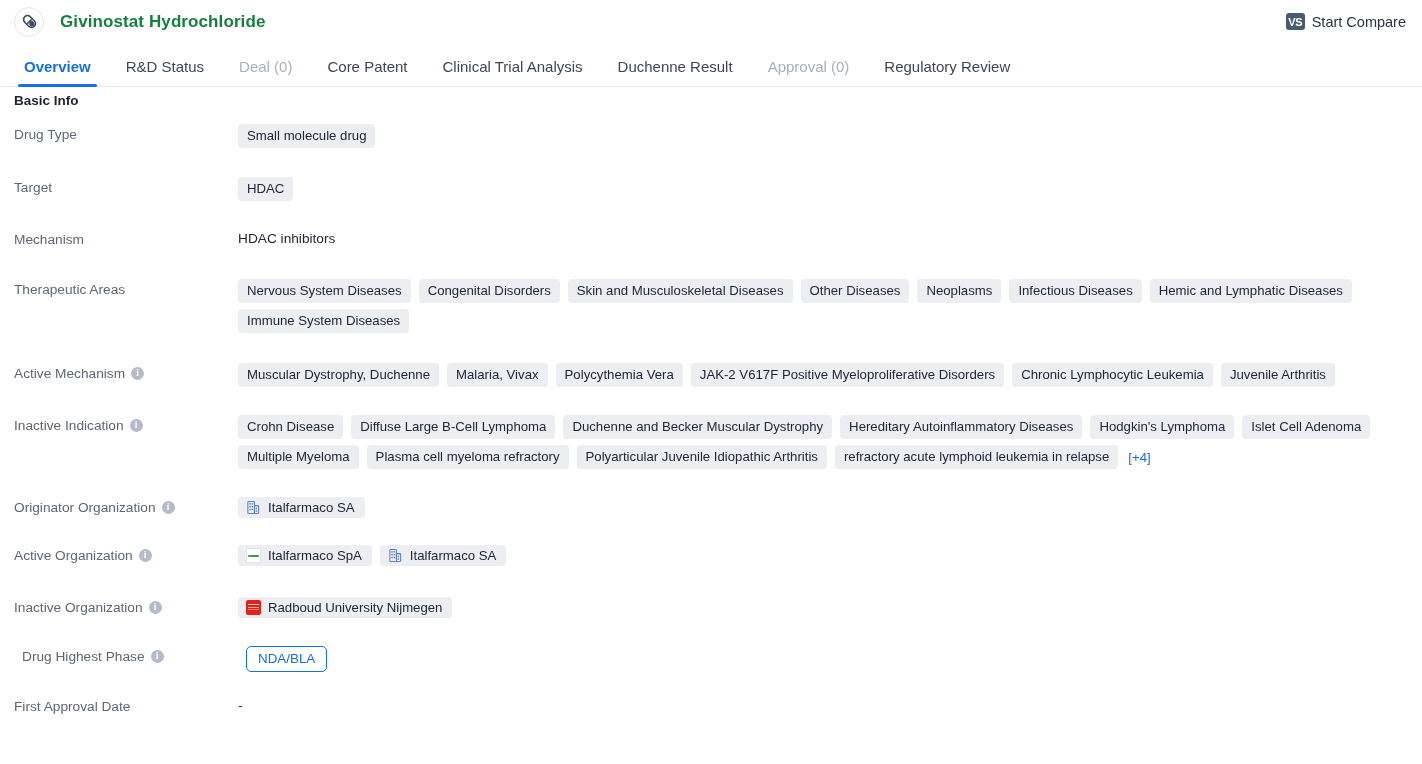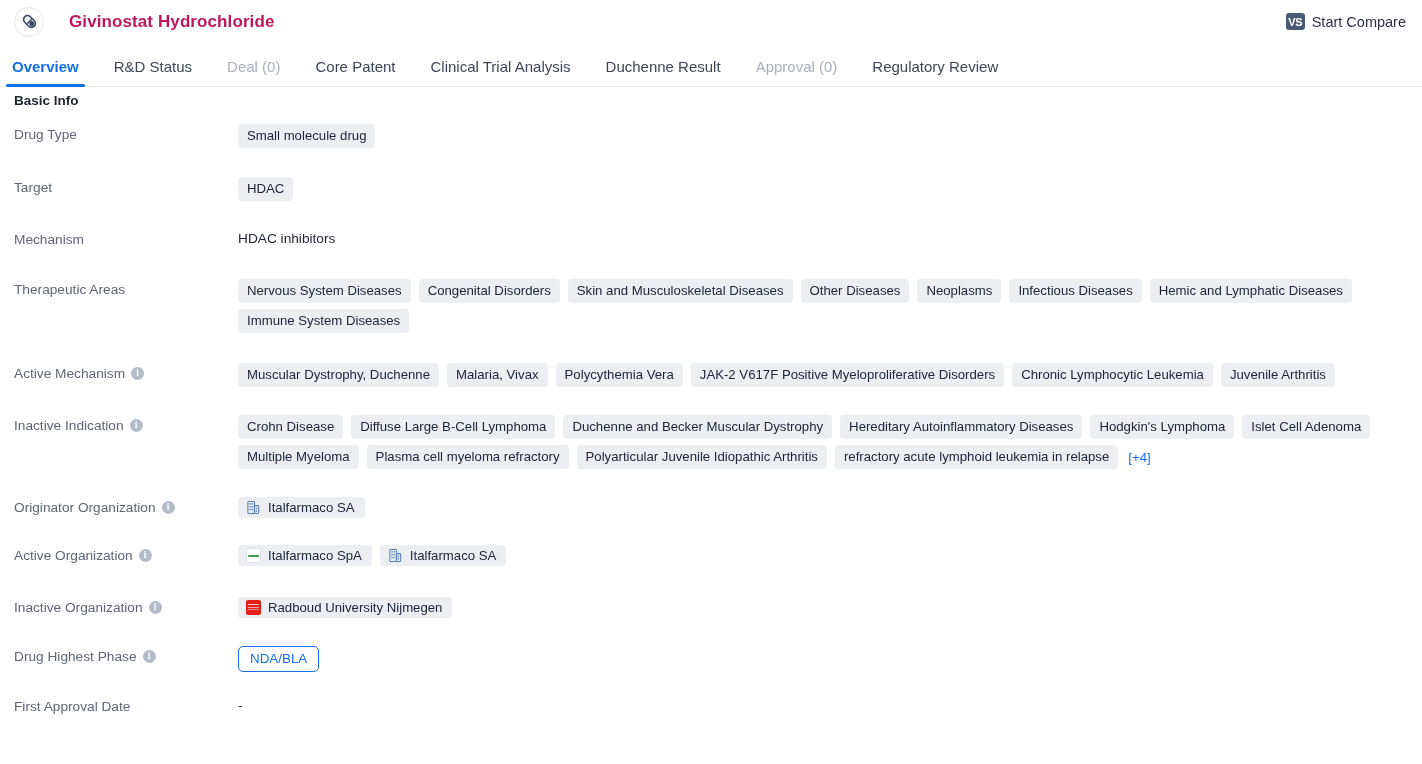--- a/index.html
+++ b/index.html
@@ -24,24 +24,24 @@
   .drug-icon {
     width: 30px; height: 30px;
     border-radius: 50%;
     border: 1px solid #e3e6ec;
     display: flex; align-items: center; justify-content: center;
     flex: 0 0 auto;
     background: #fff;
   }
   .drug-icon svg { display:block; }
   .drug-title {
-    margin-left: 25px;
+    margin-left: 16px;
     font-size: 17px;
     font-weight: bold;
-    color: #be185d;
+    color: #15803d;
     letter-spacing: 0.1px;
     white-space: nowrap;
   }
   .header-right {
     margin-left: auto;
     display: flex;
     align-items: center;
     gap: 7px;
     cursor: pointer;
   }
@@ -73,21 +73,21 @@
   }
   .tab {
     position: relative;
     font-size: 15px;
     color: #3d4656;
     padding: 0 0 11px 0;
     margin-right: 35px;
     cursor: pointer;
     white-space: nowrap;
   }
-  .tab:first-child { margin-left: 12px; }
+  .tab:first-child { margin-left: 24px; }
   .tab.active {
     color: #1570e8;
     font-weight: bold;
   }
   .tab.active::after {
     content: "";
     position: absolute;
     left: -6px; right: -6px; bottom: -1px;
     height: 3px;
     background: #1570e8;
@@ -217,21 +217,21 @@
   .row.r-drugtype   { margin-top: 10px; }
   .row.r-synonyms   { margin-top: 19px; }
   .row.r-target     { margin-top: 22px; }
   .row.r-mechanism  { margin-top: 21px; }
   .row.r-therapeutic{ margin-top: 19px; }
   .row.r-activeind  { margin-top: 30px; }
   .row.r-inactiveind{ margin-top: 21px; }
   .row.r-originator { margin-top: 28px; }
   .row.r-activeorg  { margin-top: 17px; }
   .row.r-inactiveorg{ margin-top: 21px; }
-  .row.r-phase      { margin-top: 18px; }
+  .row.r-phase      { margin-top: 18px; margin-left: 8px; }
   .row.r-approval   { margin-top: 19px; }
 </style>
 </head>
 <body>
 
 <div class="app-header">
   <div class="drug-icon">
     <svg width="17" height="17" viewBox="0 0 24 24" aria-hidden="true">
       <g transform="rotate(-45 12 12)">
         <rect x="6.5" y="2.5" width="11" height="19" rx="5.5" ry="5.5" fill="none" stroke="#3c4a63" stroke-width="2.4"></rect>

